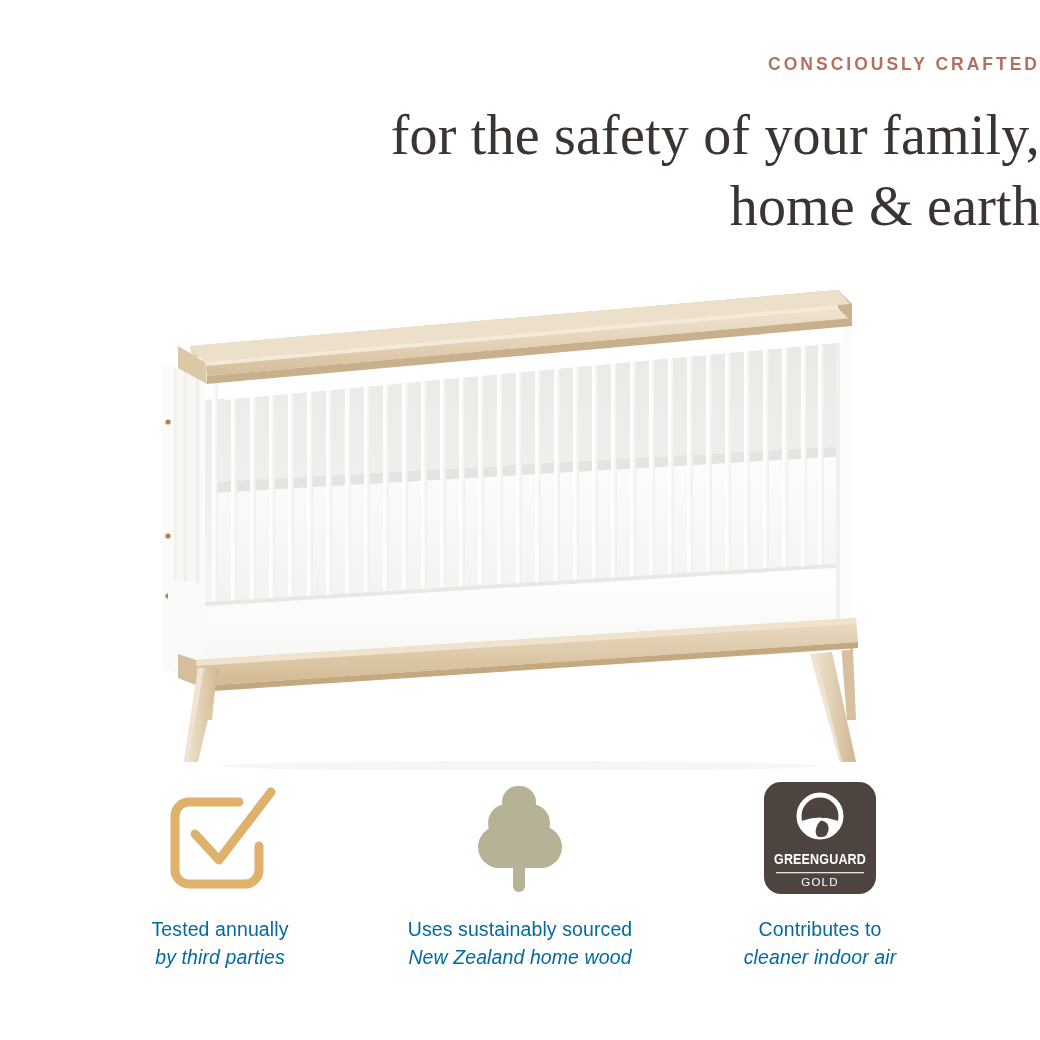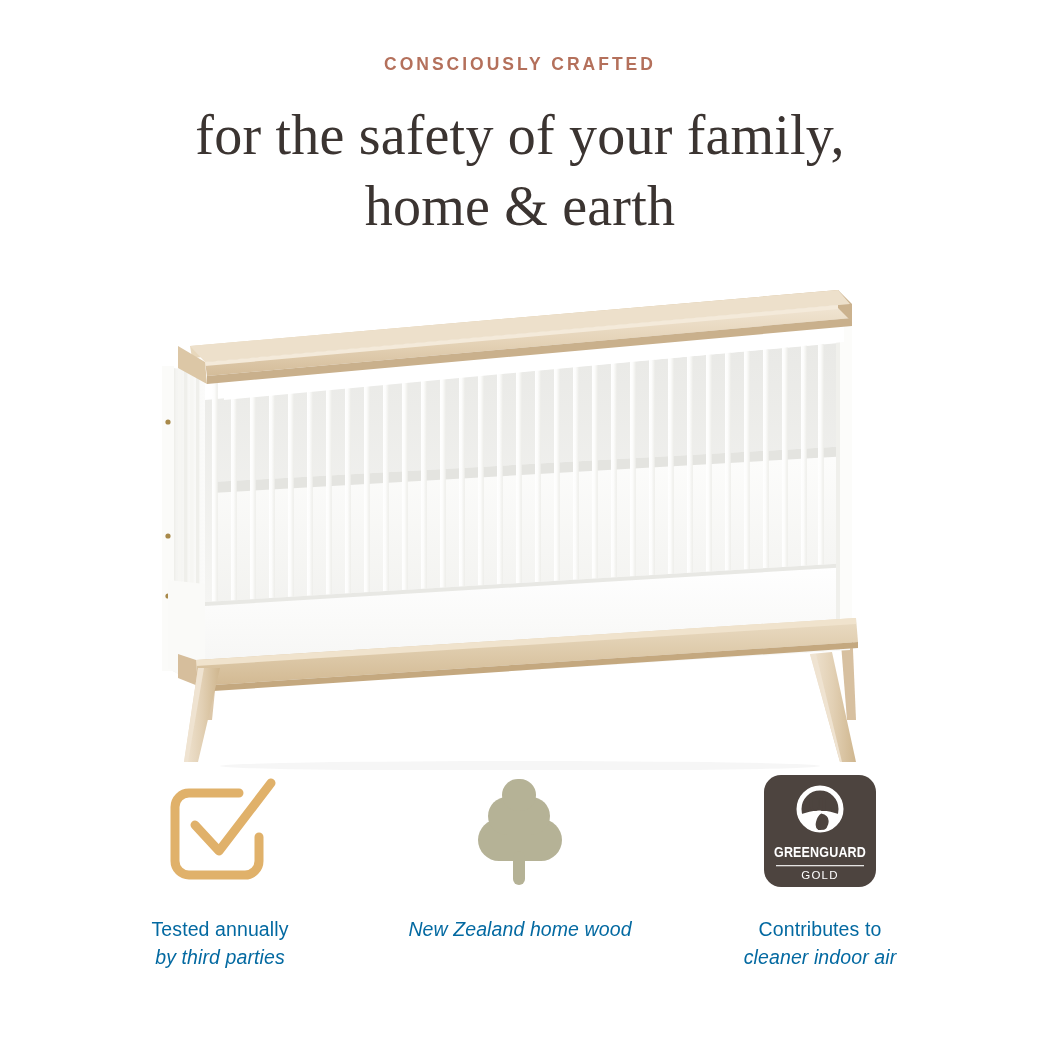--- a/index.html
+++ b/index.html
@@ -19,21 +19,21 @@
     height: 1040px;
     background: #ffffff;
   }
 
   
   .header {
     position: absolute;
     top: 56px;
     left: 0;
     width: 1040px;
-    text-align: center;
+    text-align: right;
   }
 
   .eyebrow {
     font-family: "Liberation Sans", sans-serif;
     font-size: 17.5px;
     font-weight: 600;
     letter-spacing: 3.0px;
     color: #b4705b;
     text-transform: uppercase;
     line-height: 1;
@@ -72,20 +72,21 @@
   }
   .feature {
     width: 300px;
     display: flex;
     flex-direction: column;
     align-items: center;
   }
   .feature-icon-wrap {
     height: 125px;
     display: flex;
+    align-items: center;
     justify-content: center;
   }
   .feature-caption {
     margin-top: 16px;
     text-align: center;
     font-family: "Liberation Sans", sans-serif;
     font-size: 19.5px;
     line-height: 1.42;
     color: #0369a1;
     letter-spacing: 0.1px;
@@ -304,20 +305,21 @@
 
             <rect x="14" y="22" width="62" height="38" rx="19"></rect>
 
             <rect x="28" y="4" width="34" height="32" rx="16"></rect>
 
             <rect x="39" y="76" width="12" height="34" rx="6"></rect>
           </g>
         </svg>
       </div>
       <div class="feature-caption">
+        <span>Uses sustainably sourced</span>
         <span class="l2">New Zealand home wood</span>
       </div>
     </div>
 
     <div class="feature">
       <div class="feature-icon-wrap">
         <svg class="gg-badge" width="112" height="112" viewBox="0 0 112 112">
           <defs>
             <clipPath id="ulCircleClip">
                 <circle cx="56" cy="34" r="21"></circle>

